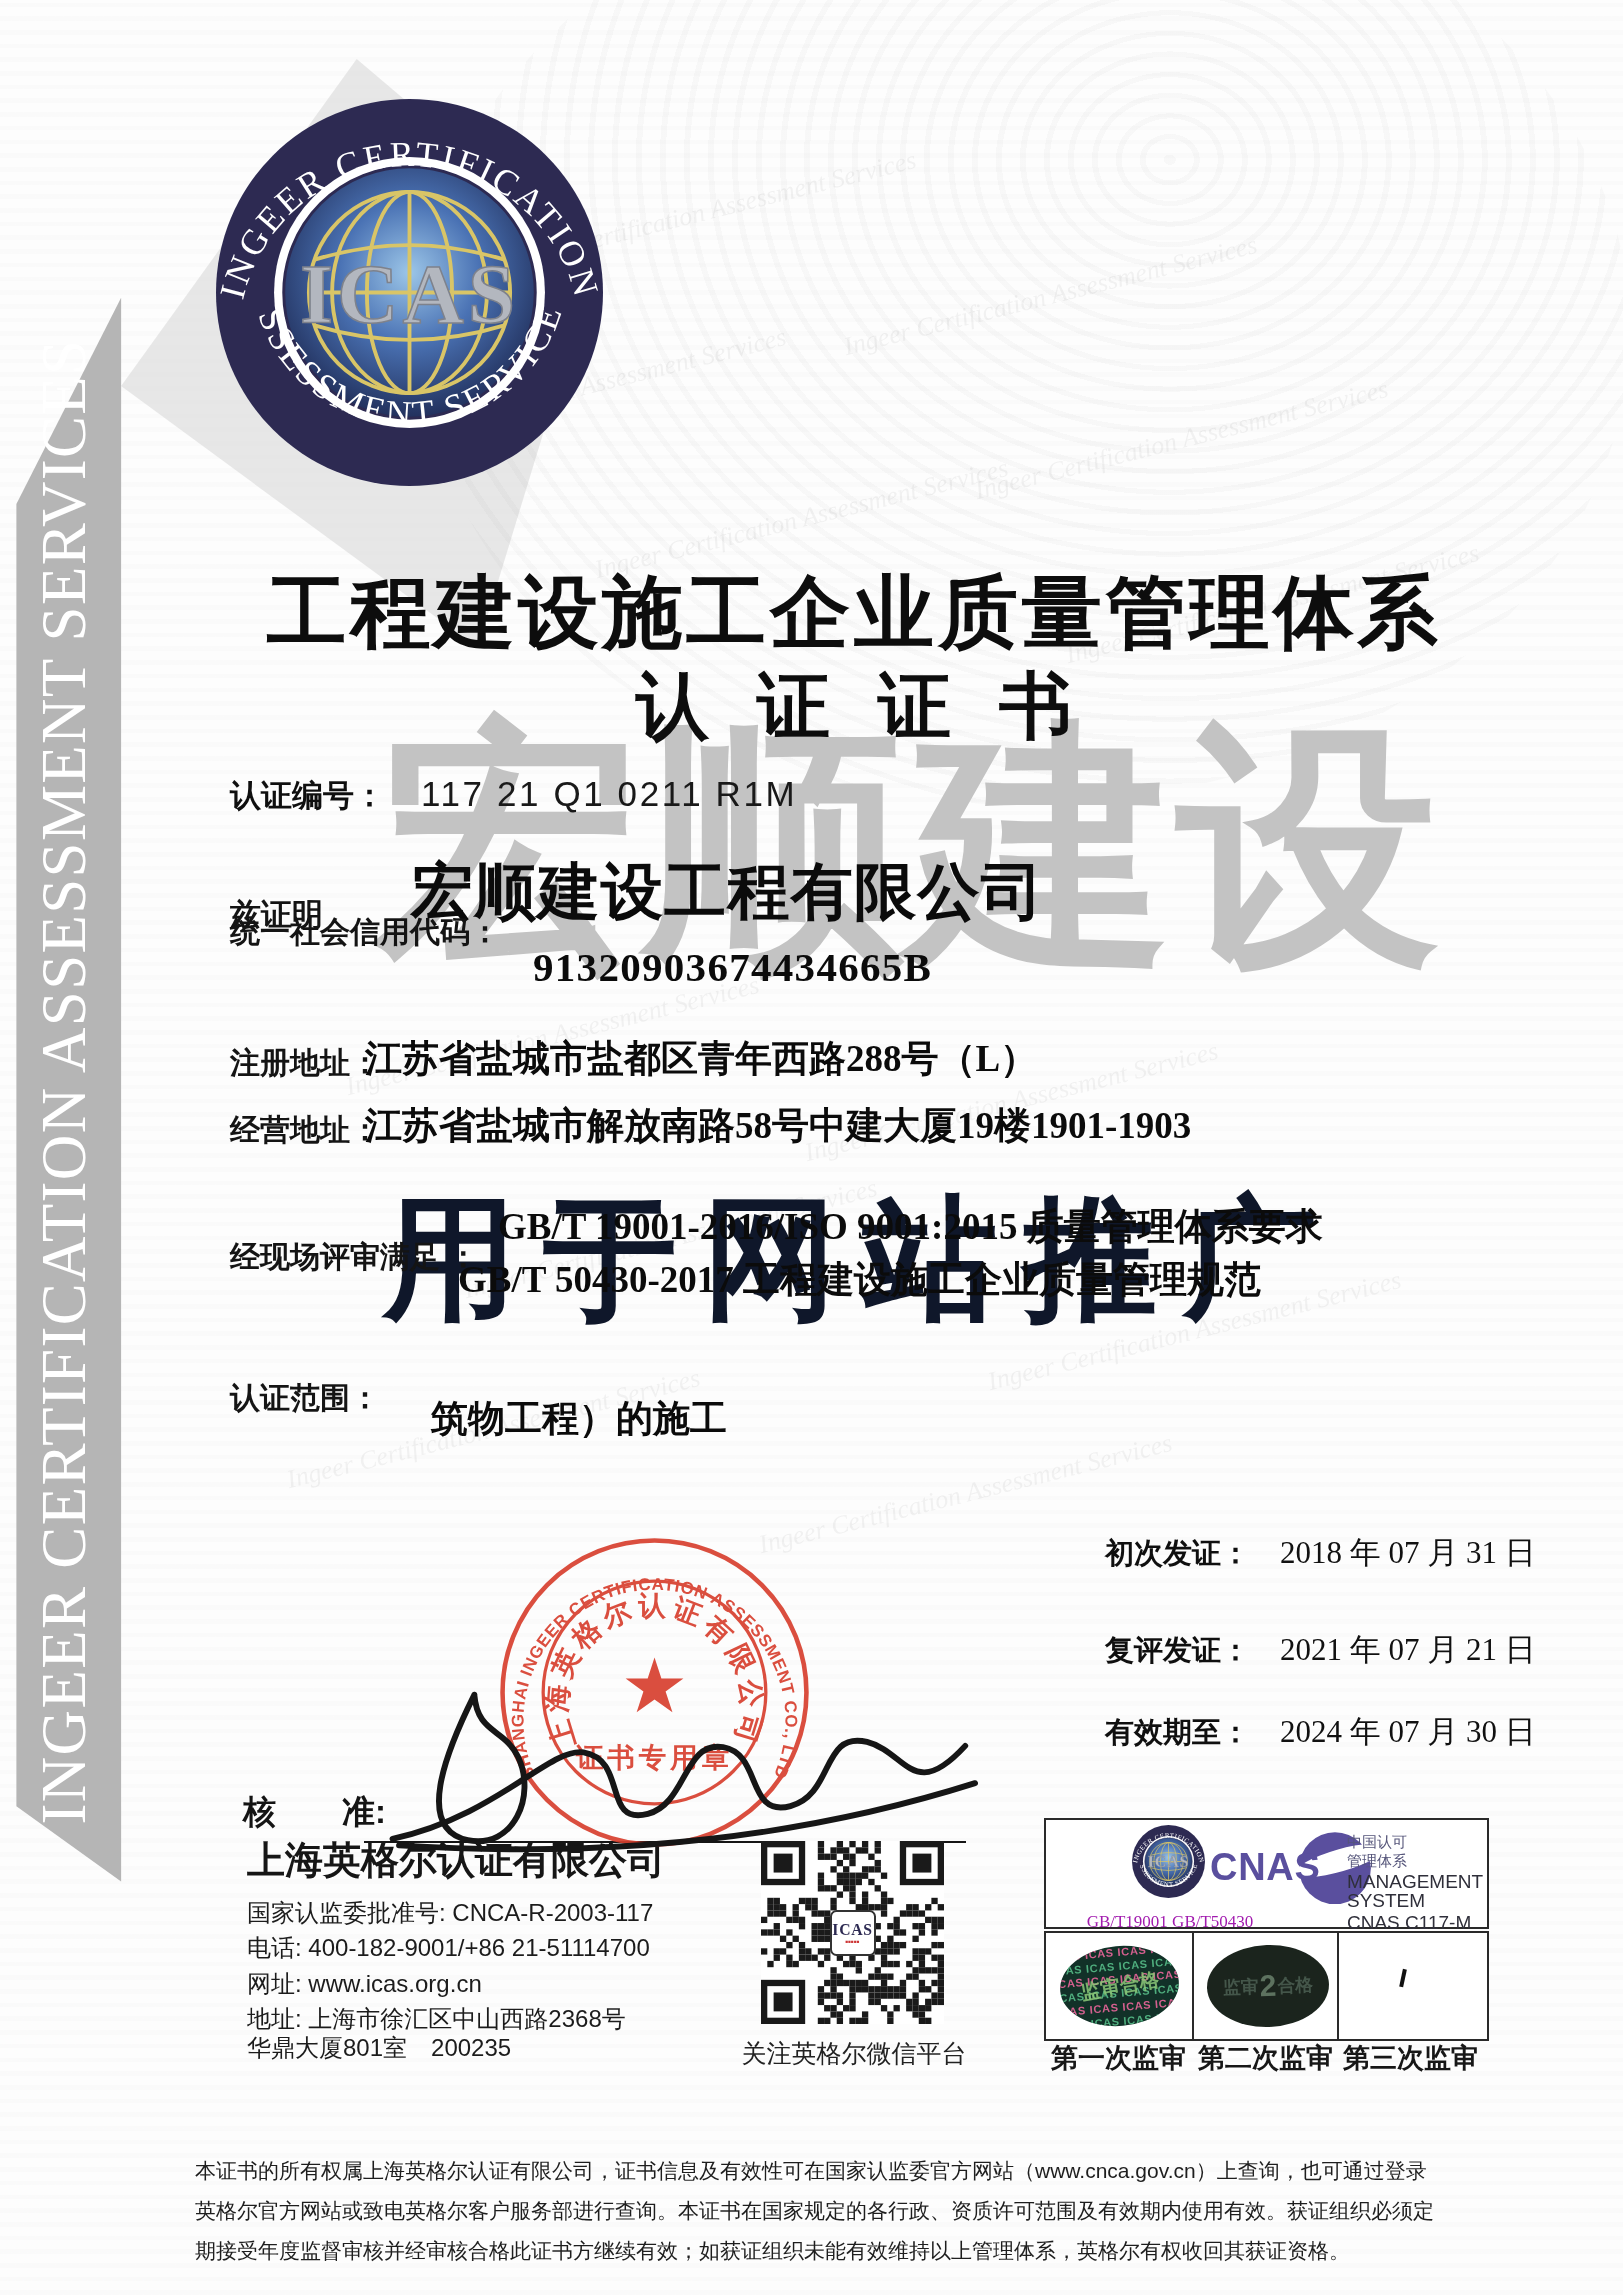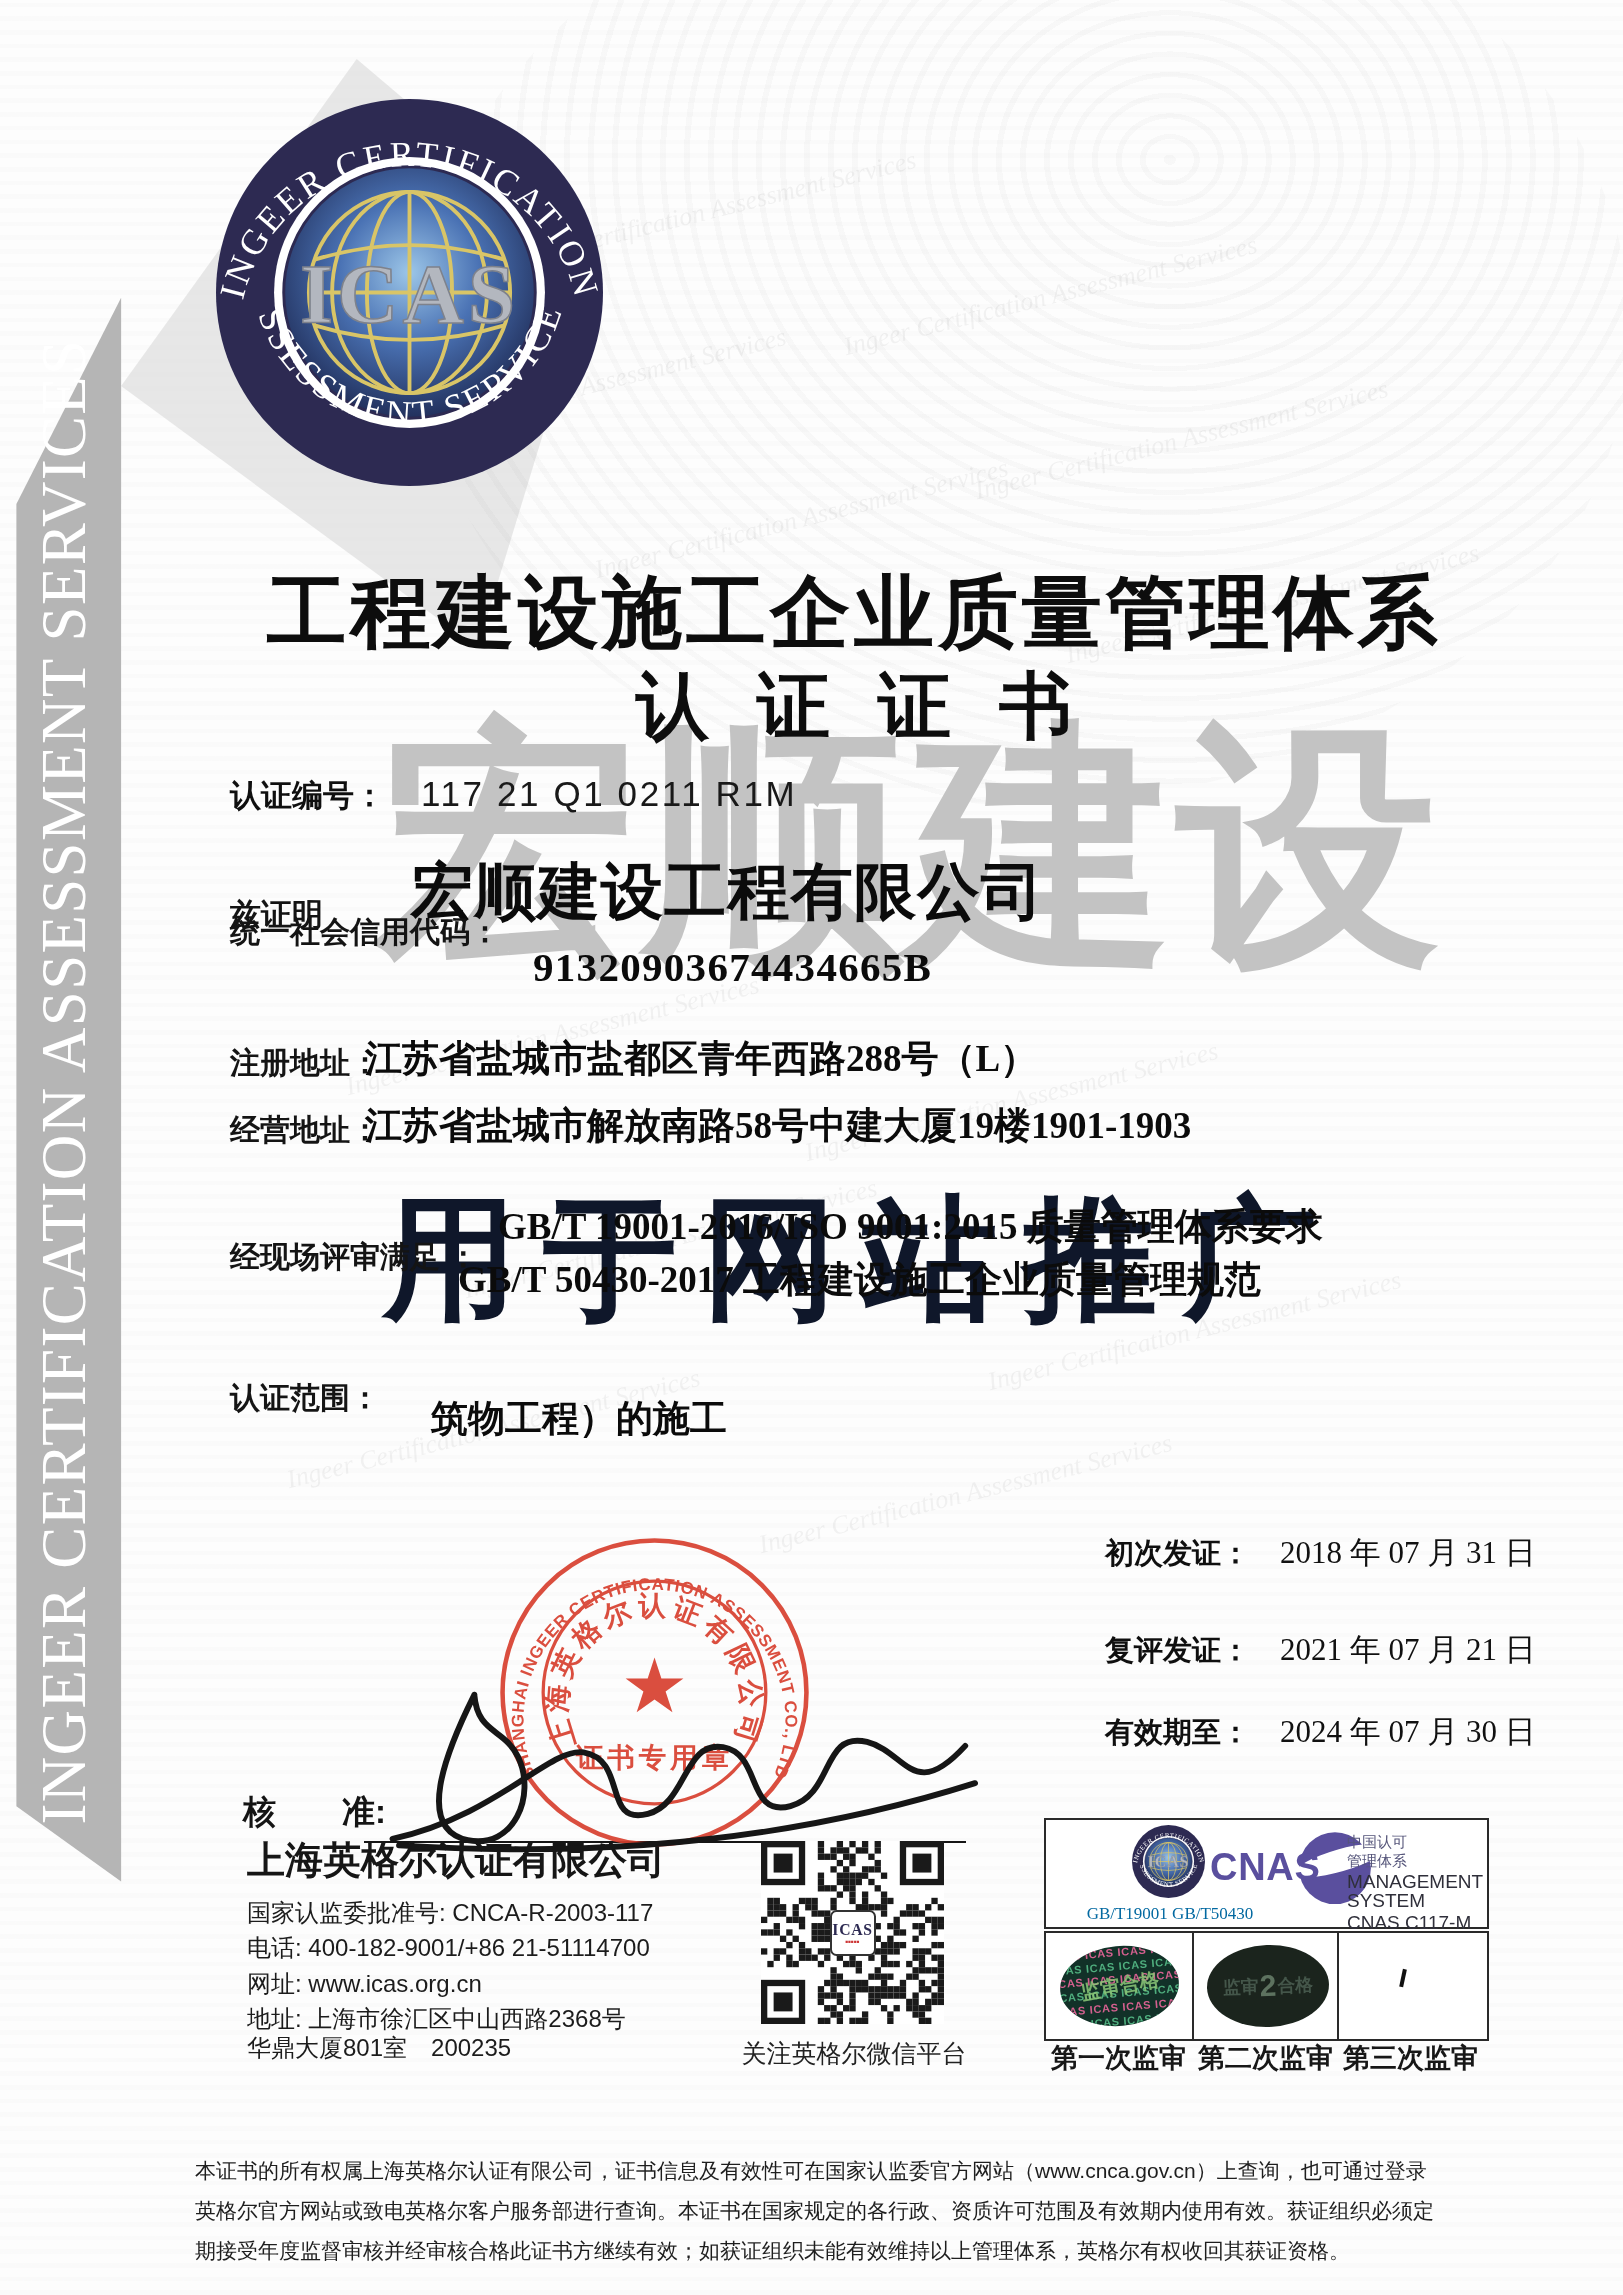--- a/index.html
+++ b/index.html
@@ -89,22 +89,22 @@
     align-items:center;justify-content:center;}
   .qr-logo .t1{font-family:"Liberation Serif",serif;font-weight:700;font-size:15.7px;color:#2d2a52;letter-spacing:0.7px;}
   .qr-logo .t2{font-size:4.6px;color:#c33;letter-spacing:0;}
   .qr-caption{left:736px;top:2037px;width:236px;text-align:center;z-index:2;font-size:25px;color:#222;}
   
   .acc-box1{left:1044px;top:1818px;width:441px;height:107px;border:2.6px solid #2a2a2a;background:#fff;z-index:2;}
   .acc-box2{left:1044px;top:1931px;width:441px;height:106px;border:2.6px solid #2a2a2a;background:#fff;z-index:2;}
   .acc-box2 .cell{position:absolute;top:0;height:100%;}
   .acc-box2 .div1{left:146px;width:0;height:100%;border-left:2.6px solid #2a2a2a;position:absolute;}
   .acc-box2 .div2{left:291px;width:0;height:100%;border-left:2.6px solid #2a2a2a;position:absolute;}
-  .seal-caption{position:absolute;left:39px;top:84px;width:170px;text-align:center;
-    font-family:"Liberation Serif",serif;font-size:17px;color:#0369a1;}
+  .seal-caption{position:absolute;left:39px;top:92px;width:170px;text-align:center;
+    font-family:"Liberation Serif",serif;font-size:17px;color:#a21caf;}
   .cnas-text{position:absolute;left:301px;top:14.4px;line-height:1;}
   .cnas-text .cn{font-size:15px;color:#55557a;margin-bottom:3.9px;}
   .cnas-text .en{font-size:19px;color:#2f2f3a;font-weight:400;margin-top:2.6px;}
   .cnas-word{position:absolute;left:164px;top:26px;font-size:38px;font-weight:900;color:#5a4f9e;
     letter-spacing:0.7px;z-index:2;}
   
   .sticker1{position:absolute;left:14.4px;top:13px;width:119px;height:80px;border-radius:50%;
     background:#123128;overflow:hidden;transform:rotate(-5deg);}
   .sticker1 .line{font-size:11px;font-weight:700;letter-spacing:0.7px;line-height:13.7px;white-space:nowrap;
     transform:translateX(-5.2px);}

